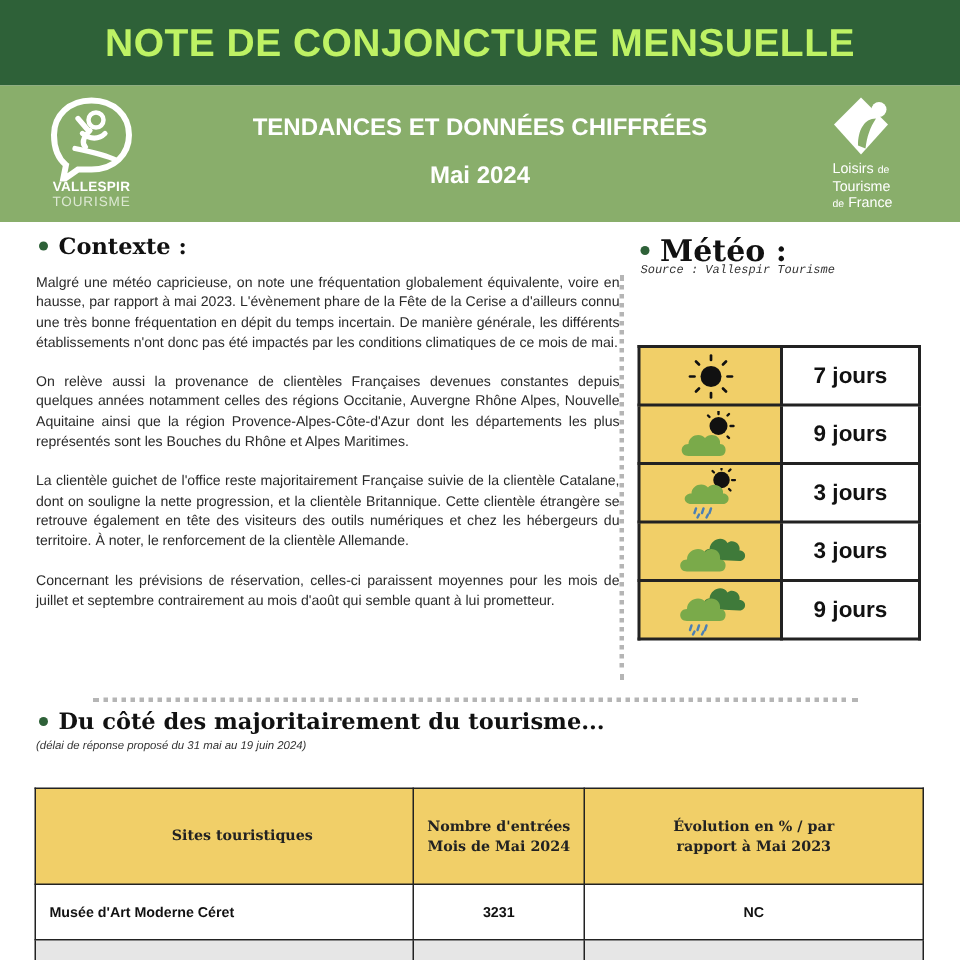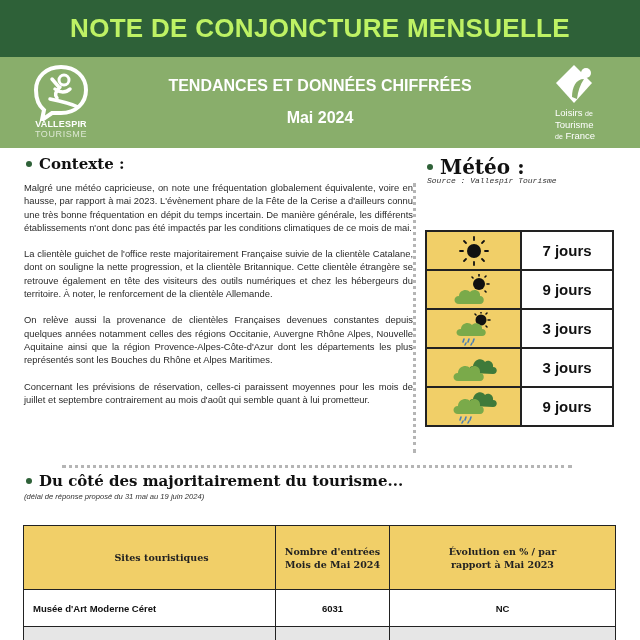--- a/index.html
+++ b/index.html
@@ -140,22 +140,22 @@
     </div>
   </div>
 </div>
 
 <div class="section-title contexte-title">
   <span class="bullet"></span>
   <span>Contexte :</span>
 </div>
 <div class="contexte-body">
   <p>Malgré une météo capricieuse, on note une fréquentation globalement équivalente, voire en hausse, par rapport à mai 2023. L'évènement phare de la Fête de la Cerise a d'ailleurs connu une très bonne fréquentation en dépit du temps incertain. De manière générale, les différents établissements n'ont donc pas été impactés par les conditions climatiques de ce mois de mai.</p>
+  <p>On relève aussi la provenance de clientèles Françaises devenues constantes depuis quelques années notamment celles des régions Occitanie, Auvergne Rhône Alpes, Nouvelle Aquitaine ainsi que la région Provence-Alpes-Côte-d'Azur dont les départements les plus représentés sont les Bouches du Rhône et Alpes Maritimes.</p>
   <p>La clientèle guichet de l'office reste majoritairement Française suivie de la clientèle Catalane, dont on souligne la nette progression, et la clientèle Britannique. Cette clientèle étrangère se retrouve également en tête des visiteurs des outils numériques et chez les hébergeurs du territoire. À noter, le renforcement de la clientèle Allemande.</p>
-  <p>On relève aussi la provenance de clientèles Françaises devenues constantes depuis quelques années notamment celles des régions Occitanie, Auvergne Rhône Alpes, Nouvelle Aquitaine ainsi que la région Provence-Alpes-Côte-d'Azur dont les départements les plus représentés sont les Bouches du Rhône et Alpes Maritimes.</p>
   <p>Concernant les prévisions de réservation, celles-ci paraissent moyennes pour les mois de juillet et septembre contrairement au mois d'août qui semble quant à lui prometteur.</p>
 </div>
 
 <div class="v-divider"></div>
 
 <div class="section-title meteo-title">
   <span class="bullet"></span>
   <span>Météo :</span>
 </div>
 <div class="meteo-source">Source : Vallespir Tourisme</div>
@@ -267,21 +267,21 @@
       <span>Nombre d'entrées</span><br>
       <span>Mois de Mai 2024</span>
     </th>
     <th class="c3">
       <span>Évolution en % / par</span><br>
       <span>rapport à Mai 2023</span>
     </th>
   </tr>
   <tr>
     <td class="name">Musée d'Art Moderne Céret</td>
-    <td class="num">6031</td>
+    <td class="num">3231</td>
     <td class="num">NC</td>
   </tr>
   <tr class="alt">
     <td class="name"></td>
     <td class="num"></td>
     <td class="num"></td>
   </tr>
 </tbody>
   </table>
 

